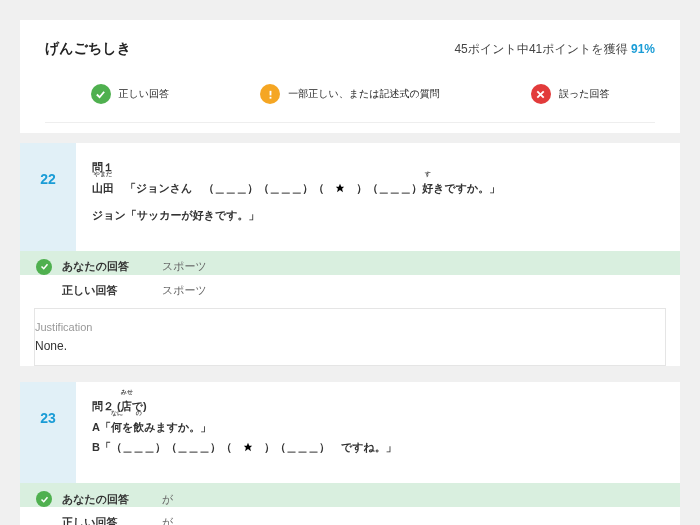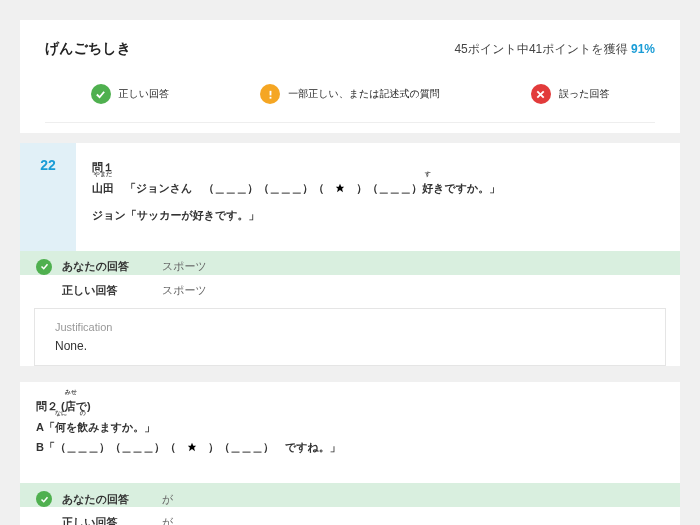--- a/index.html
+++ b/index.html
@@ -12,34 +12,34 @@
 .pct{color:#1a9cd6;font-weight:600}
 .legend{display:flex;justify-content:space-around;align-items:center;padding:8px 0 18px 0;border-bottom:1px solid #eee}
 .lg{display:flex;align-items:center;gap:8px;font-size:10px;color:#222}
 .ic{width:20px;height:20px;border-radius:50%;display:flex;align-items:center;justify-content:center}
 .ic svg{width:11px;height:11px}
 .ic-g{background:#4fb04f}
 .ic-o{background:#f5a623}
 .ic-r{background:#e23b3b}
 .qcard{background:#fff;margin:10px 20px 0 20px}
 .qhead{display:flex}
-.qnum{width:56px;background:#e1f0f7;color:#1a9cd6;font-size:14px;font-weight:600;text-align:center;padding:14px 0}
+.qnum{width:56px;background:#e1f0f7;color:#1a9cd6;font-size:14px;font-weight:600;text-align:center;padding:28px 0}
 .qbody{flex:1;padding:14px 16px 25px 16px;font-size:11px;line-height:1.9}
 .qbody b{font-weight:700}
 .ruby{position:relative;display:inline-block}
 .rt{position:absolute;top:-9px;left:0;right:0;text-align:center;font-size:6px;color:#555;white-space:nowrap}
 .star{display:inline-block;width:10px;height:10px;vertical-align:-1px}
 .ansrow{display:flex;align-items:center;padding:8px 12px 0 16px;font-size:11px}
 .ansrow.green{background:#d9efdf}
 .ansrow .ic{width:16px;height:16px;margin-right:10px}
 .ansrow .ic svg{width:9px;height:9px}
 .anslabel{width:100px;font-weight:600}
 .ansval{color:#666}
 .ansrow.plain{padding-left:42px}
-.just{border:1px solid #e5e5e5;margin:10px 14px 16px 14px;padding:12px 20px}
+.just{border:1px solid #e5e5e5;margin:10px 14px 16px 14px;padding:12px 0}
 .just-t{color:#999;font-size:11px;margin-bottom:6px}
 .just-b{font-size:12px}
 .sp{height:6px}
 </style>
 </head>
 <body>
 
 <div class="page">
   <div class="card">
     <div class="header">
@@ -106,20 +106,21 @@
       <span class="ansval">スポーツ</span>
     </div>
     <div class="just">
       <div class="just-t">Justification</div>
       <div class="just-b">None.</div>
     </div>
   </div>
 
   <div class="qcard">
     <div class="qhead">
+      <div class="qnum">23</div>
       <div class="qbody">
         <div><b><span>問２ (</span><span class="ruby"><span class="rt">みせ</span><span>店</span></span><span>で)</span></b></div>
         <div><b><span>A「</span><span class="ruby"><span class="rt">なに</span><span>何</span></span><span>を</span><span class="ruby"><span class="rt">の</span><span>飲</span></span><span>みますか。」</span></b></div>
         <div><b><span>B「（＿＿＿）（＿＿＿）（　</span><svg class="star" viewBox="0 0 24 24" fill="#000">
                 <polygon points="12,2 15,9 22,9 17,14 19,22 12,17 5,22 7,14 2,9 9,9"></polygon>
               </svg><span>　）（＿＿＿）　ですね。」</span></b></div>
       </div>
     </div>
     <div class="ansrow green">
       <span class="ic ic-g">

